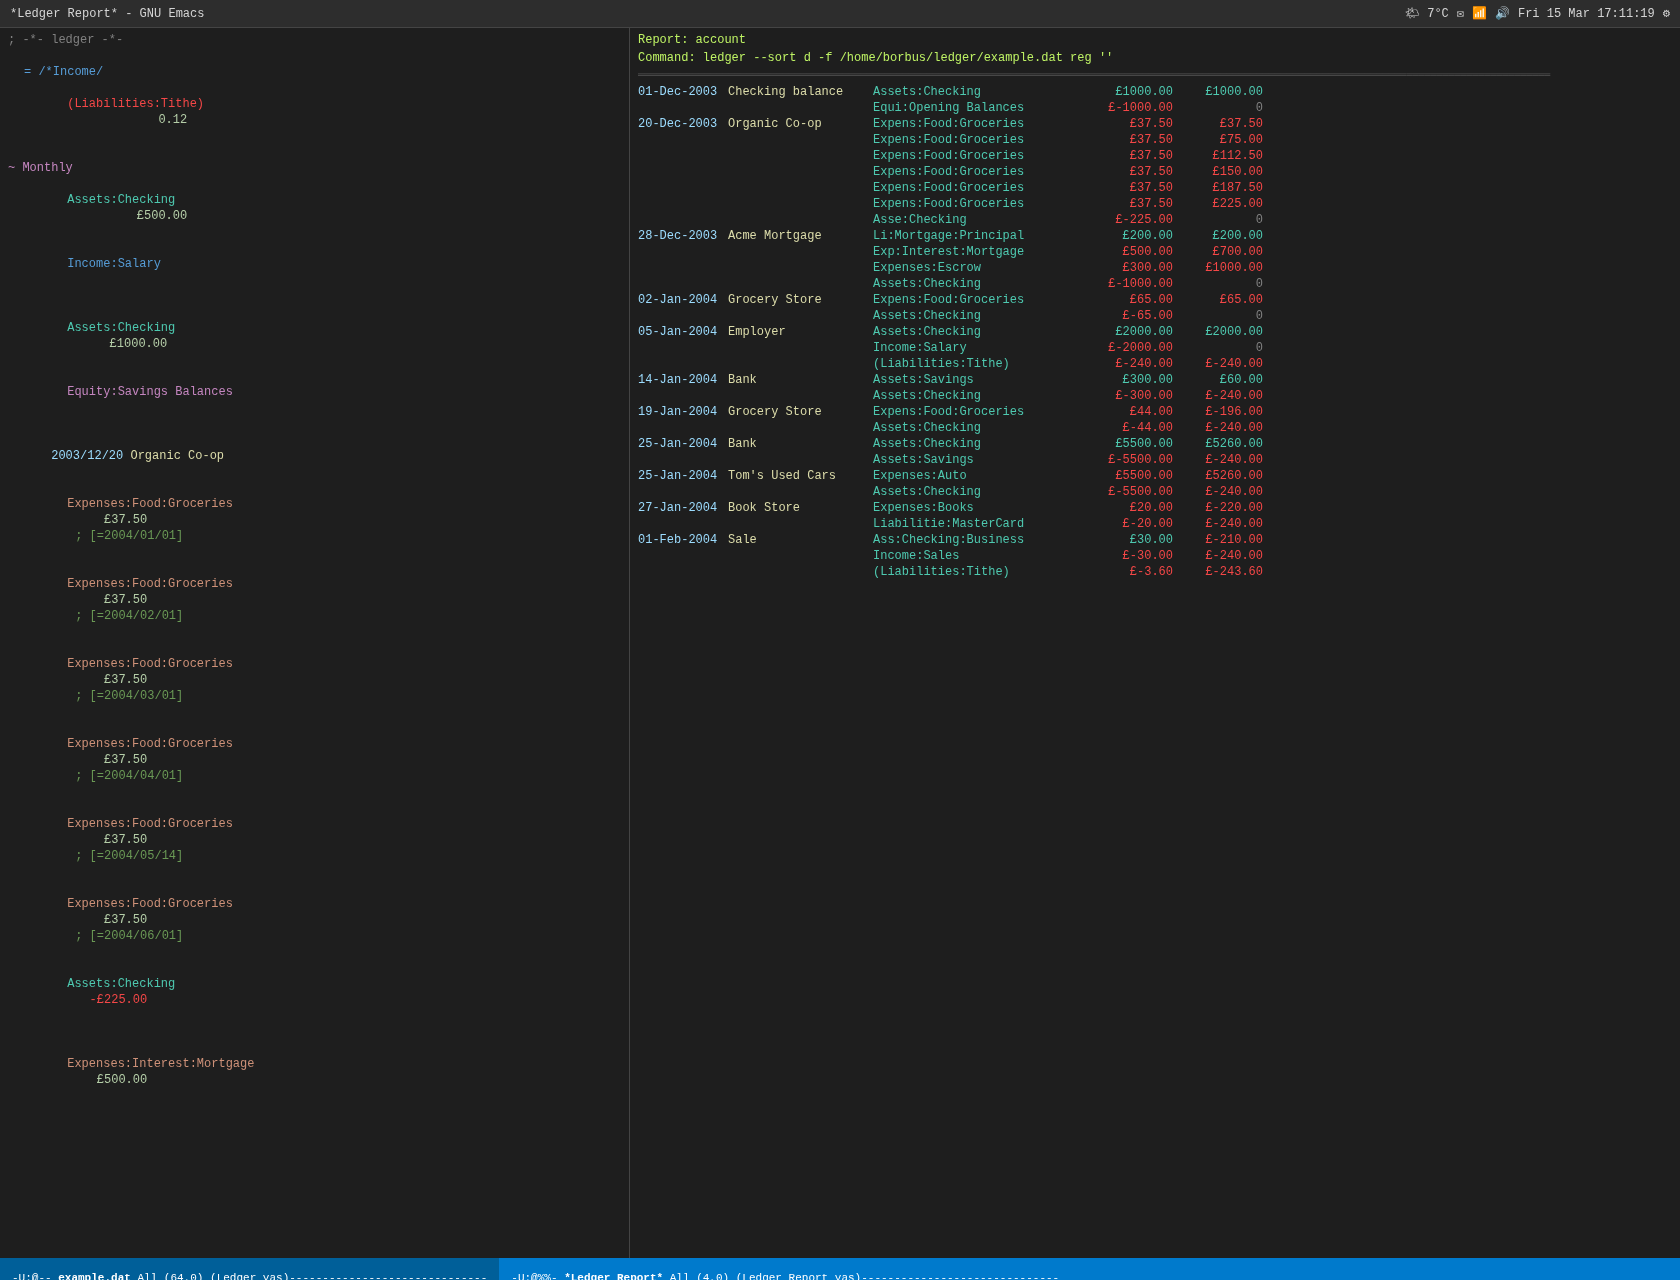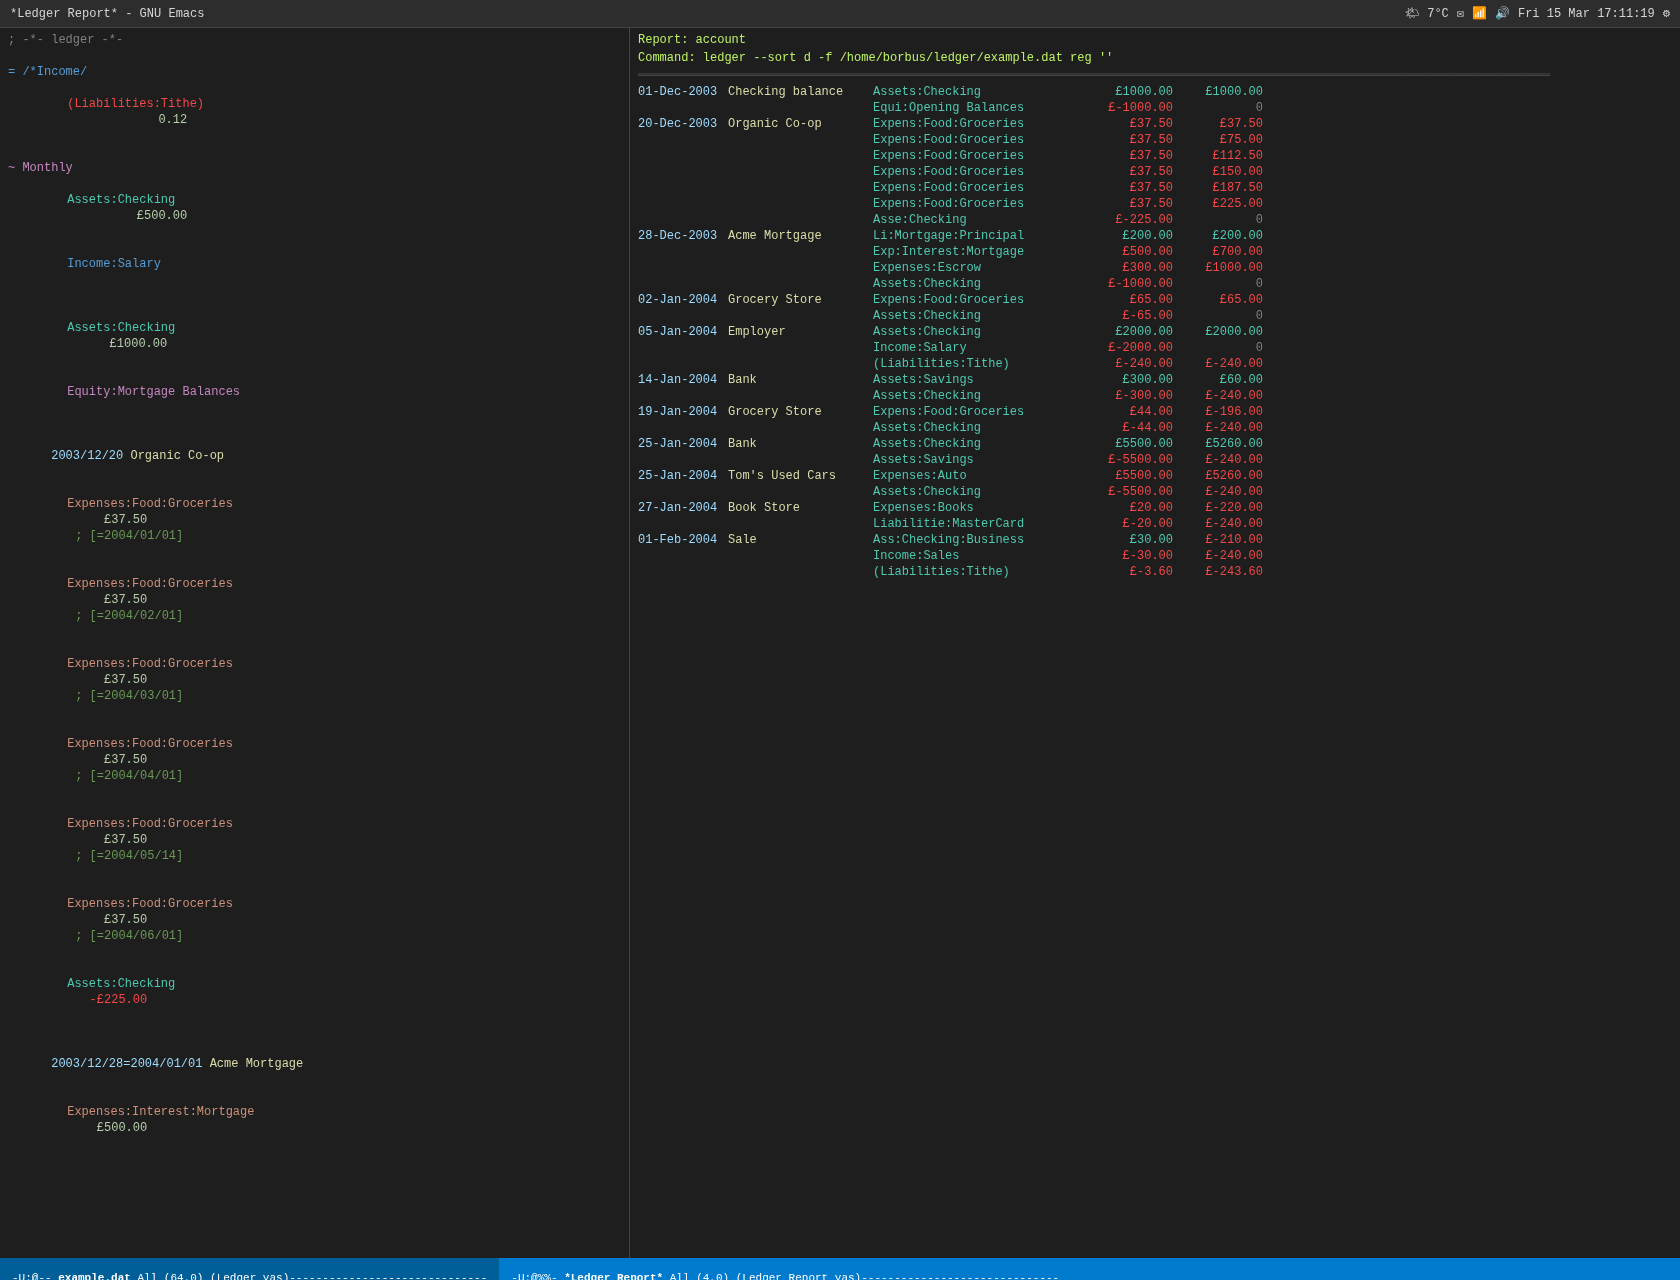--- a/index.html
+++ b/index.html
@@ -97,21 +97,21 @@
     .lp-payee { color: #dcdcaa; }
     .lp-account-assets { color: #4ec9b0; }
     .lp-account-expenses { color: #ce9178; }
     .lp-account-liabilities { color: #f44747; }
     .lp-account-income { color: #569cd6; }
     .lp-account-equity { color: #c586c0; }
     .lp-comment { color: #6a9955; }
     .lp-amount { color: #b5cea8; }
     .lp-amount-neg { color: #f44747; }
     .tilde-header { color: #c586c0; }
-    .equals-header { color: #569cd6; }
+    .equals-header { color: #569cd6; margin-left: 16px; }
     .directive { color: #808080; }
   </style>
 </head>
 <body>
 
 <div id="titlebar">
   <span>*Ledger Report* - GNU Emacs</span>
   <div id="titlebar-right">
     <span>🌤 7°C</span>
     <span>✉</span>
@@ -141,21 +141,21 @@
     <div class="line indent1">
       <span class="lp-account-income">Income:Salary</span>
     </div>
     <div class="line">&nbsp;</div>
 
     <div class="line indent1">
       <span class="lp-account-assets">Assets:Checking</span>
       <span style="display:inline-block;width:100px;text-align:right;" class="lp-amount">£1000.00</span>
     </div>
     <div class="line indent1">
-      <span class="lp-account-equity">Equity:Mortgage Balances</span>
+      <span class="lp-account-equity">Equity:Savings Balances</span>
     </div>
     <div class="line">&nbsp;</div>
 
     <div class="line">
       <span class="lp-date">2003/12/20</span> <span class="lp-payee">Organic Co-op</span>
     </div>
     <div class="line indent1">
       <span class="lp-account-expenses">Expenses:Food:Groceries</span>
       <span style="display:inline-block;width:80px;text-align:right;" class="lp-amount">£37.50</span>
       <span style="margin-left:8px;" class="lp-comment">; [=2004/01/01]</span>
@@ -184,23 +184,20 @@
       <span class="lp-account-expenses">Expenses:Food:Groceries</span>
       <span style="display:inline-block;width:80px;text-align:right;" class="lp-amount">£37.50</span>
       <span style="margin-left:8px;" class="lp-comment">; [=2004/06/01]</span>
     </div>
     <div class="line indent1">
       <span class="lp-account-assets">Assets:Checking</span>
       <span style="display:inline-block;width:80px;text-align:right;" class="lp-amount-neg">-£225.00</span>
     </div>
     <div class="line">&nbsp;</div>
 
-    <div class="line">
-      <span class="lp-date">2003/12/28=2004/01/01</span> <span class="lp-payee">Acme Mortgage</span>
-    </div>
     <div class="line indent1">
       <span class="lp-account-expenses">Expenses:Interest:Mortgage</span>
       <span style="display:inline-block;width:80px;text-align:right;" class="lp-amount">£500.00</span>
     </div>
 
   </div>
 
   <div id="right-pane">
     <div class="line rp-header">Report: account</div>
     <div class="line rp-header">Command: ledger --sort d -f /home/borbus/ledger/example.dat reg ''</div>

